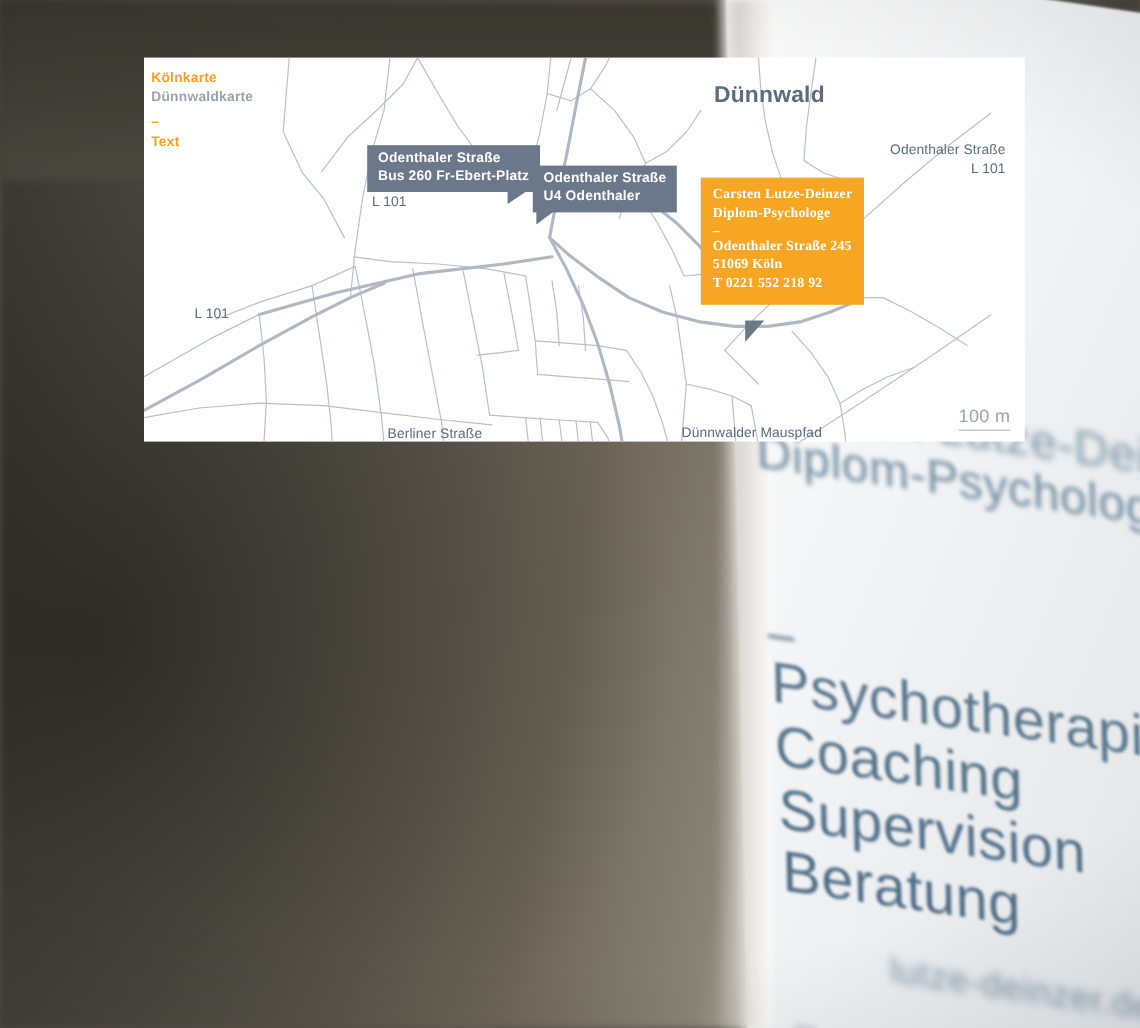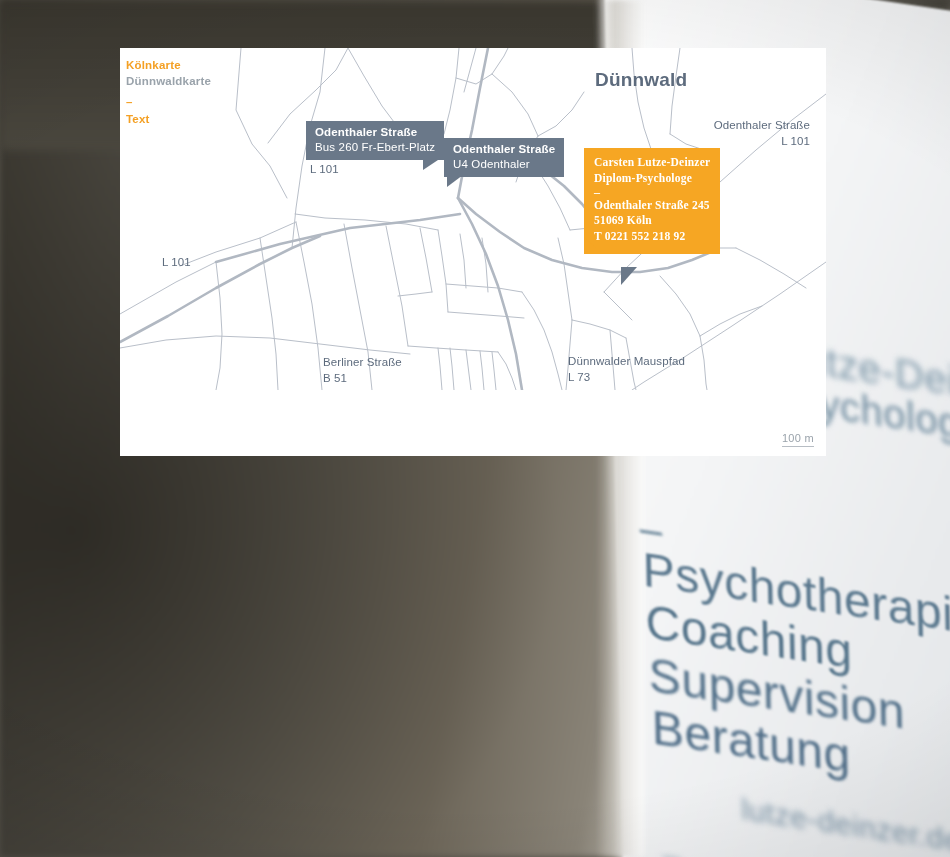--- a/index.html
+++ b/index.html
@@ -60,22 +60,22 @@
   .pl.l6{left:28px;top:628px;font-size:48px;filter:blur(1.3px);color:#56758b;}
   .pl.l7{left:30px;top:680px;font-size:48px;filter:blur(1.4px);color:#53718a;}
   .pl.l8{left:32px;top:732px;font-size:48px;filter:blur(1.5px);color:#506e88;}
   .pl.url{left:120px;top:812px;font-size:30px;filter:blur(3.4px);color:#7a93a6;}
   .pl.dash2{left:40px;top:866px;font-size:34px;filter:blur(3px);color:#8aa0b0;}
   .photo-vig{position:absolute;inset:0;
     background:radial-gradient(120% 80% at 50% 50%,rgba(0,0,0,0) 55%,rgba(0,0,0,.16) 100%);}
 
   
   #map-panel{
-    position:absolute;left:120px;top:48px;width:706px;height:408px;
-    background:#ffffff;overflow:hidden;
+    position:absolute;left:120px;top:48px;width:706px;height:320px;
+    background:#ffffff;overflow:hidden;padding-left:28px;
   }
   #map-svg{position:absolute;left:0;top:0;}
 
   
   .nav{position:absolute;left:6px;top:10px;line-height:1.38;}
   .nav a{display:block;font-size:11.5px;font-weight:bold;letter-spacing:.2px;
     text-decoration:none;}
   .nav .on{color:#f4a024;}
   .nav .off{color:#9aa3ab;}
   .nav .sep{color:#f4a024;font-weight:bold;font-size:11.5px;line-height:1.1;}
@@ -83,32 +83,32 @@
   
   .mlabel{position:absolute;color:#5d6b7d;font-size:11.5px;line-height:1.35;
     white-space:nowrap;letter-spacing:.1px;}
   .mlabel.r{text-align:right;}
   #town{position:absolute;color:#5d6b7d;font-size:19px;letter-spacing:.2px;}
 
   
   .callout{position:absolute;background:#6a7889;color:#fff;
     padding:4px 9px 5px 9px;}
   .callout .t1{font-size:11.5px;font-weight:bold;line-height:1.32;letter-spacing:.15px;}
-  .callout .t2{font-size:11.5px;font-weight:normal;line-height:1.32;letter-spacing:.15px;}
+  .callout .t2{font-size:11.5px;font-weight:bold;line-height:1.32;letter-spacing:.15px;}
   .tip{position:absolute;width:0;height:0;border-style:solid;}
 
   
   #card{position:absolute;background:#f6a623;color:#fff;padding:7px 10px 9px 10px;font-family:Liberation Serif, serif;}
   #card div{font-size:11.5px;font-weight:bold;line-height:1.38;letter-spacing:.2px;white-space:nowrap;}
   #card .dash{line-height:.9;font-size:12px;}
   #card-tip{position:absolute;width:0;height:0;border-style:solid;
     border-width:11px 0 0 12px;border-color:#f6a623 transparent transparent transparent;}
 
   
-  #scale{position:absolute;color:#9aa3ab;font-size:11px;letter-spacing:.3px;}
+  #scale{position:absolute;color:#9aa3ab;font-size:15px;letter-spacing:.3px;}
   #scale .bar{border-bottom:1.5px solid #b7bdc4;padding-bottom:2px;}
 </style>
 </head>
 <body>
 
 <div id="photo">
   <div class="wall"></div>
   <div class="wall-top"></div>
   <div class="plaque-shade"></div>
   <div class="plaque"></div>

